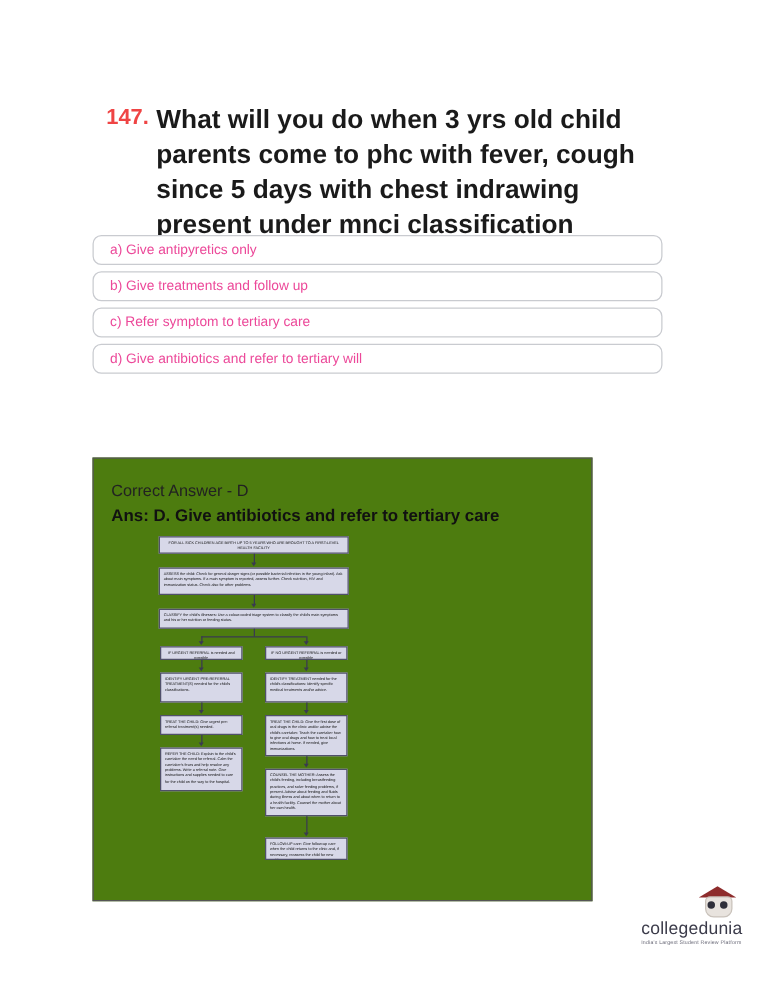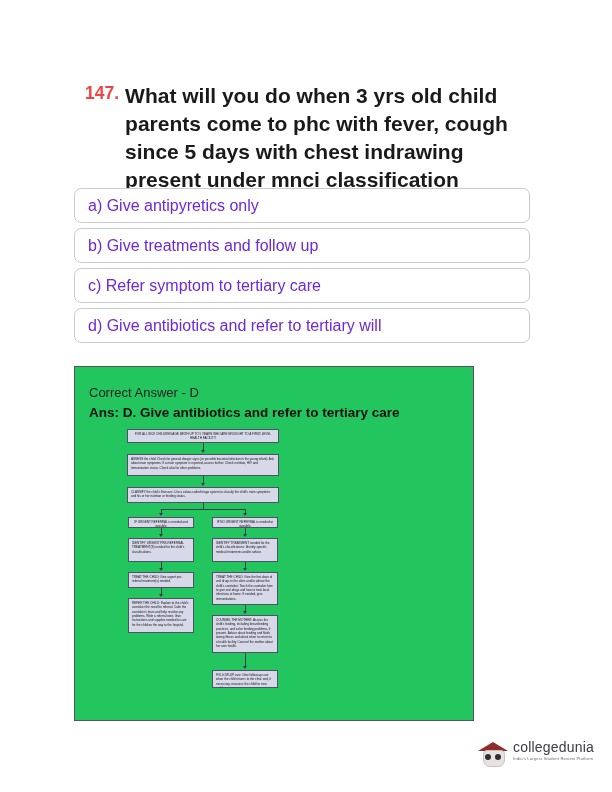--- a/index.html
+++ b/index.html
@@ -45,42 +45,42 @@
 
   
   .options {
     position: absolute;
     left: 74px;
     top: 188px;
     width: 456px;
   }
   .option {
     box-sizing: border-box;
-    height: 35px;
+    height: 24px;
     border: 1px solid #c9cbd0;
     border-radius: 7px;
     background: #ffffff;
     display: flex;
     align-items: center;
     padding-left: 13px;
     margin-bottom: 5px;
-    font-size: 16px;
-    color: #6d28d9;
+    font-size: 11px;
+    color: #ec4899;
   }
 
   
   .answer-card {
     position: absolute;
     left: 74px;
     top: 366px;
     width: 400px;
     height: 355px;
     box-sizing: border-box;
     border: 1px solid #555;
-    background: #22c55e;
+    background: #4d7c0f;
     overflow: hidden;
   }
   .correct-answer {
     position: absolute;
     left: 14px;
     top: 18px;
     font-size: 13px;
     color: #222;
   }
   .ans-line {
@@ -122,23 +122,24 @@
     width: 0; height: 0;
     border-left: 2.2px solid transparent;
     border-right: 2.2px solid transparent;
     border-top: 3.2px solid #3a3a50;
   }
 
   
   .watermark {
     position: absolute;
     right: 18px;
-    bottom: 24px;
+    bottom: 36px;
     display: flex;
-    align-items: flex-start;
+    align-items: flex-end;
+    flex-direction: column;
   }
   .wm-logo {
     position: relative;
     width: 30px;
     height: 28px;
     margin-right: 5px;
   }
   .wm-cap {
     position: absolute;
     left: 0; top: 2px;

